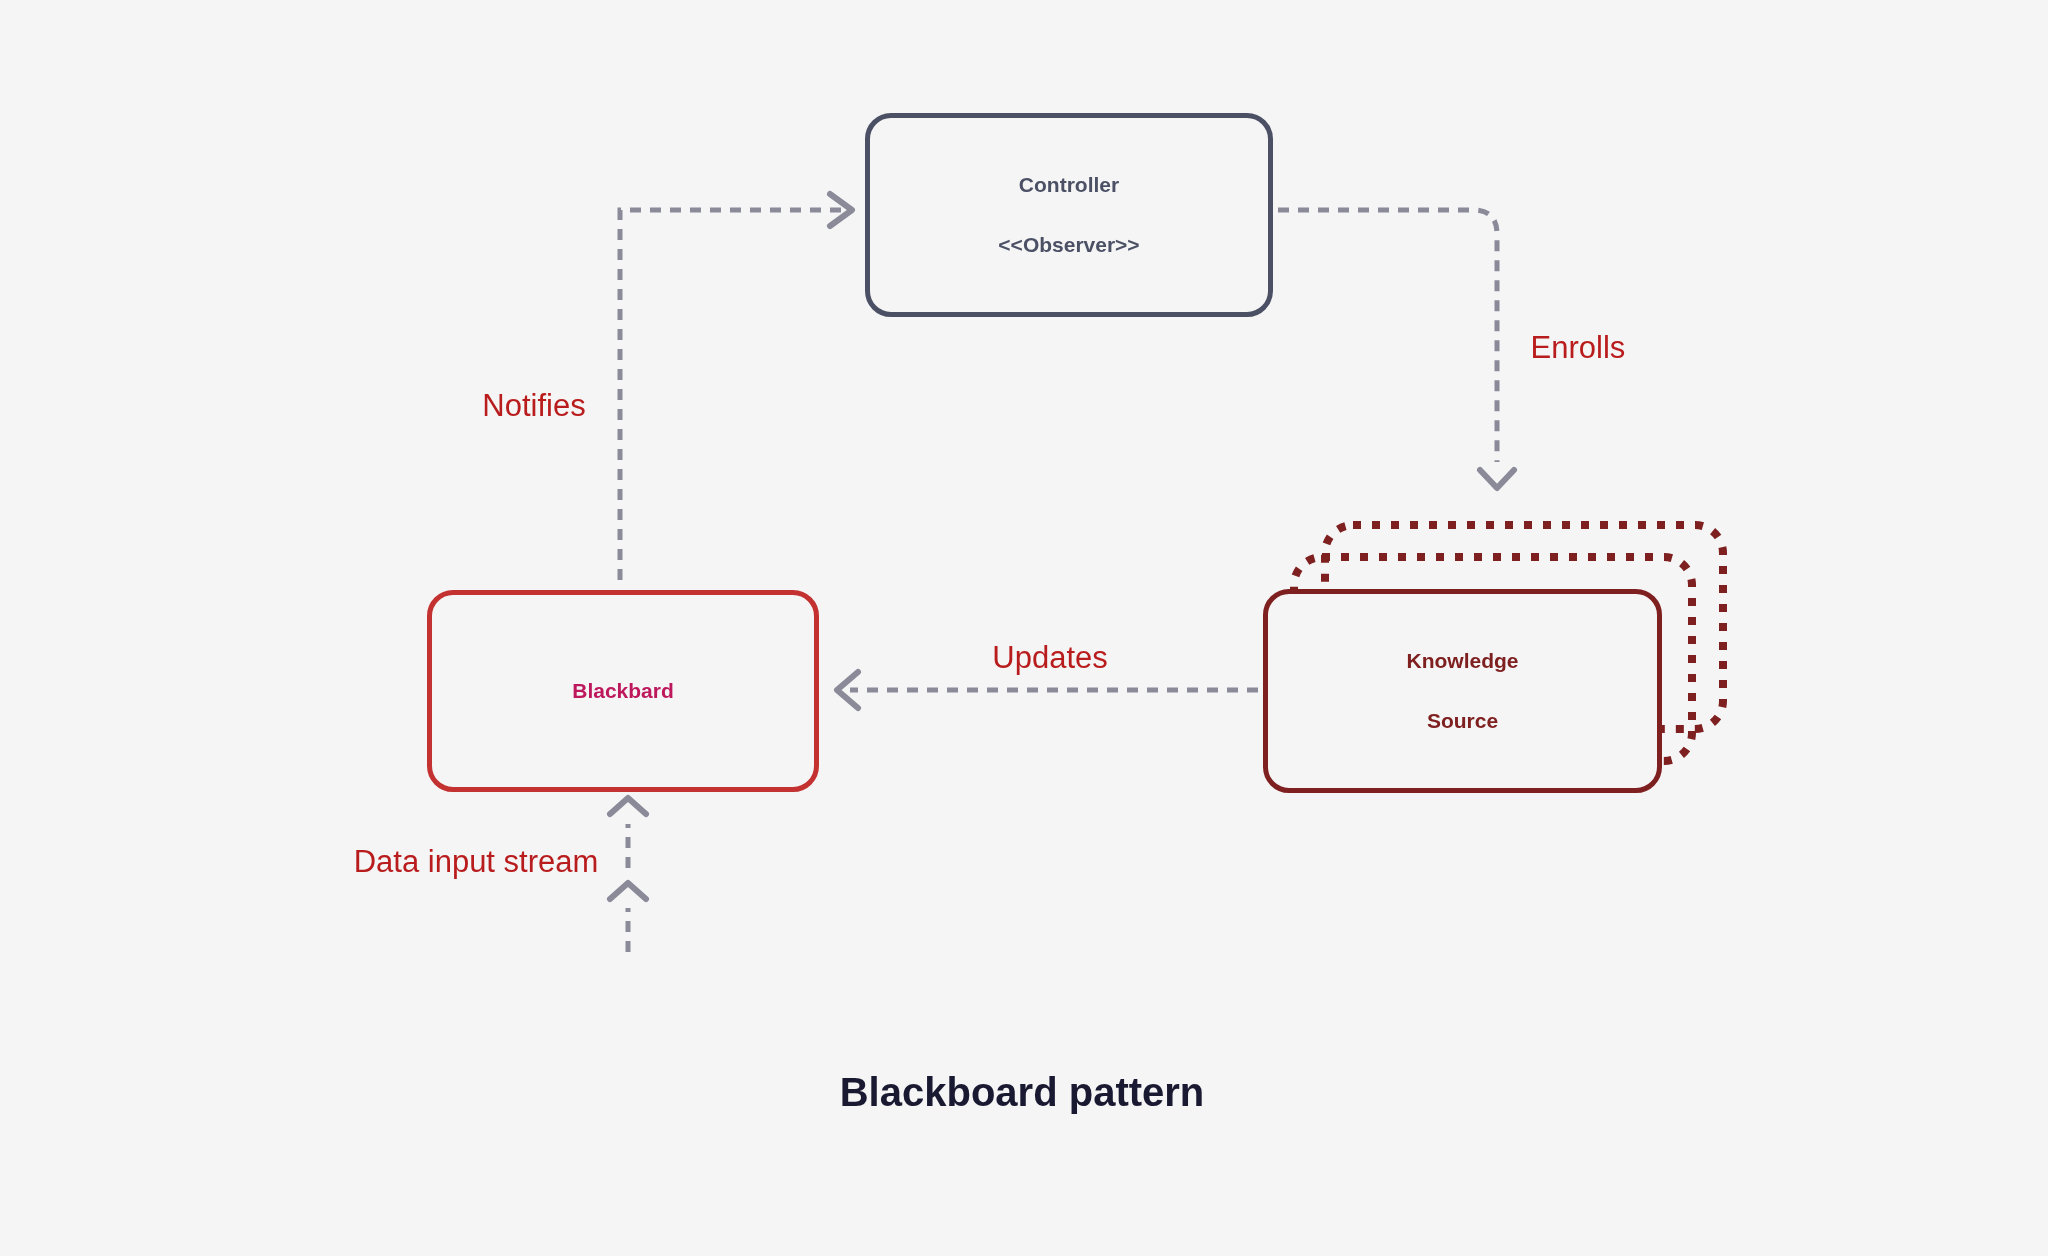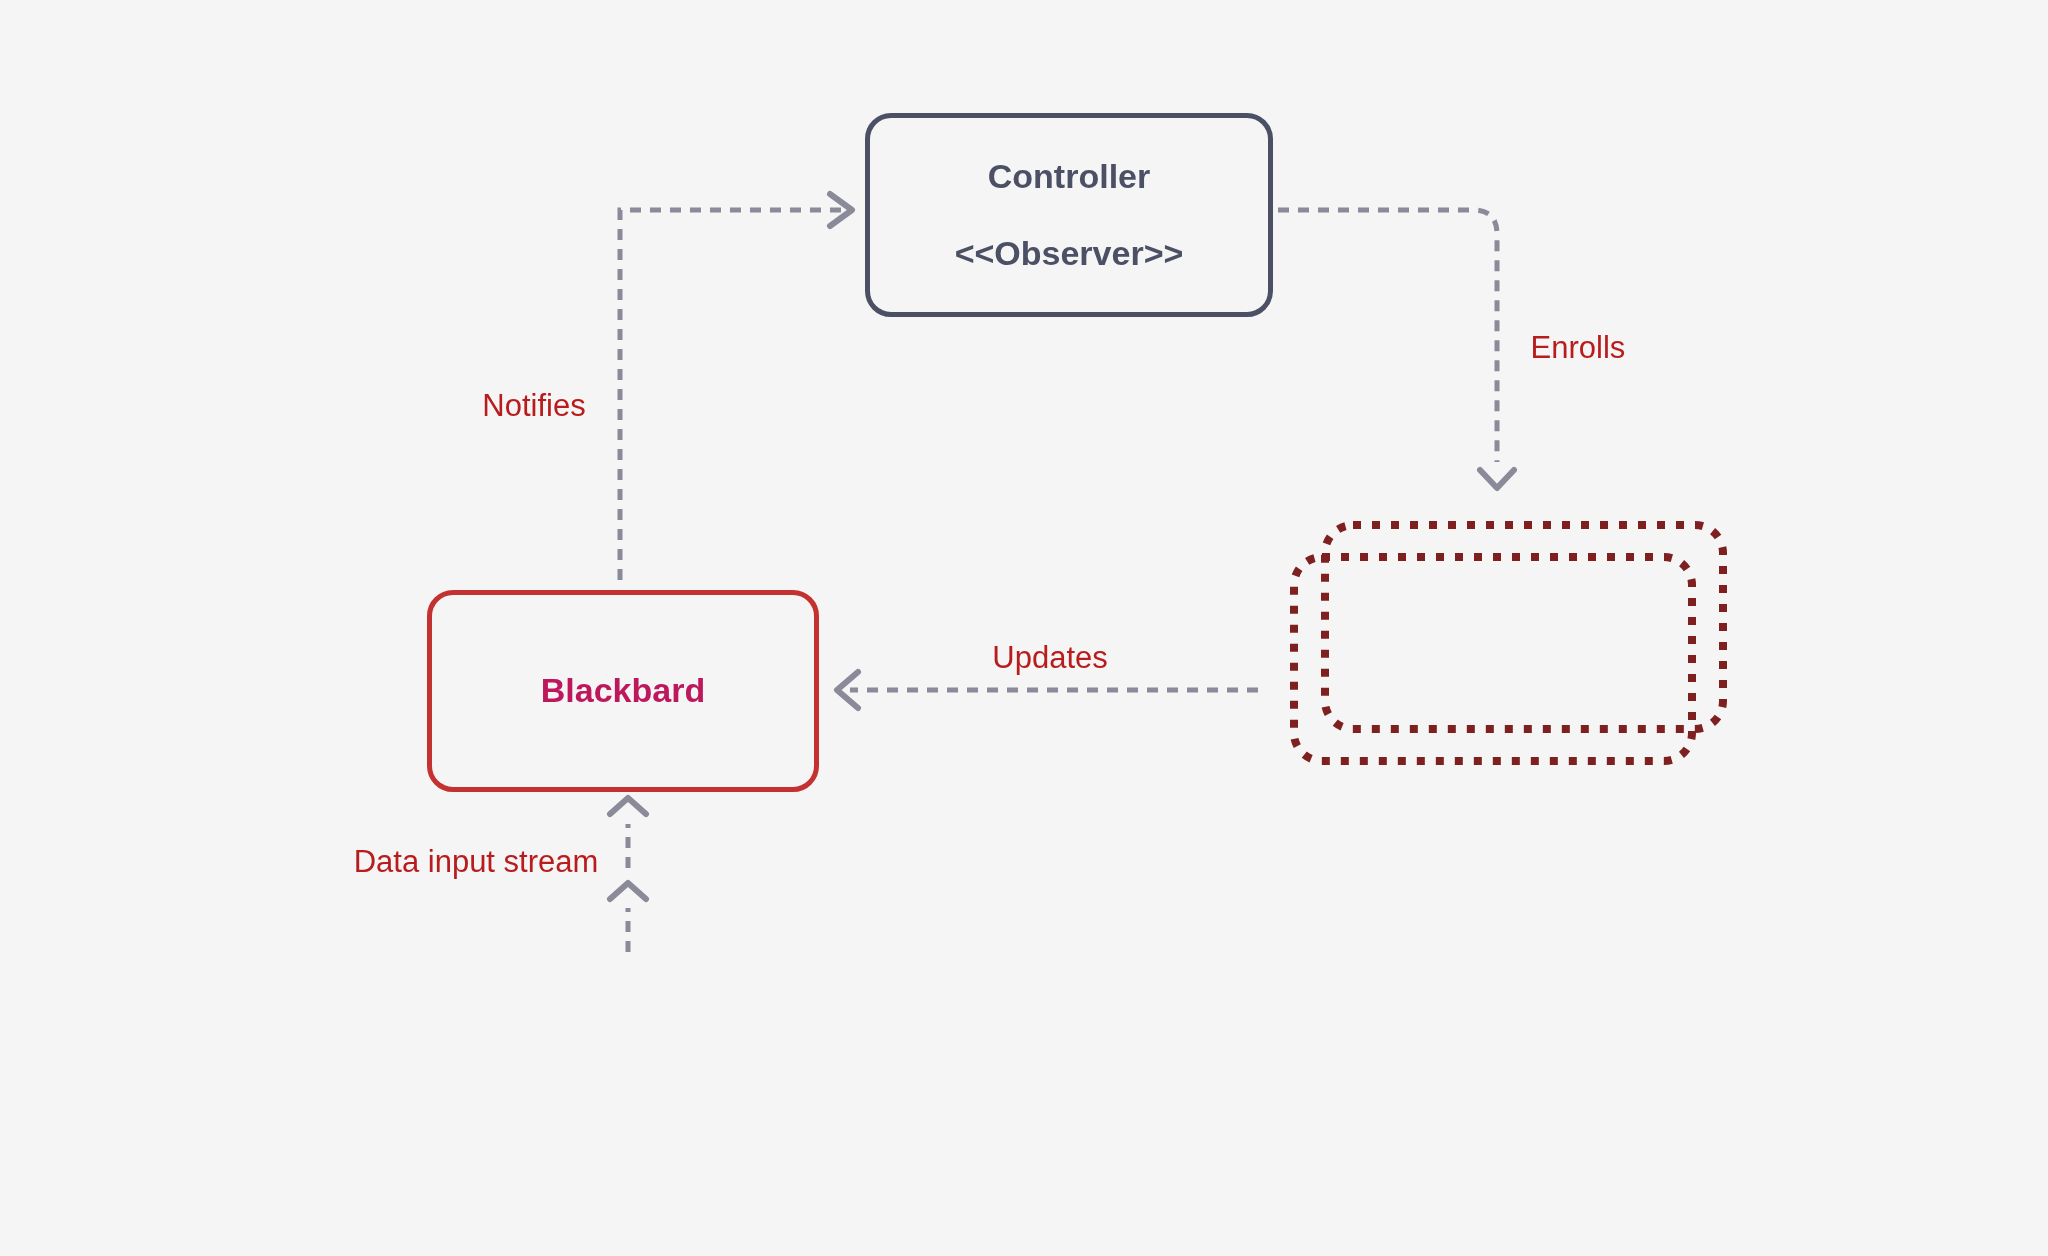--- a/index.html
+++ b/index.html
@@ -26,21 +26,21 @@
     position: absolute;
     z-index: 2;
     background: #f5f5f6;
     border-radius: 26px;
     display: flex;
     flex-direction: column;
     align-items: center;
     justify-content: center;
     text-align: center;
     font-weight: bold;
-    font-size: 34px;
+    font-size: 21px;
     line-height: 1.35;
     gap: 31px;
   }
   .node-controller {
     left: 865px; top: 113px;
     width: 398px; height: 194px;
     border: 5px solid #4b5065;
     color: #4b5065;
   }
   .node-blackboard {
@@ -105,20 +105,25 @@
 
   <div class="node node-controller">
     <div>Controller</div>
     <div>&lt;&lt;Observer&gt;&gt;</div>
   </div>
 
   <div class="node node-blackboard">
     <div>Blackbard</div>
   </div>
 
+  <div class="node node-knowledge">
+    <div>Knowledge</div>
+    <div>Source</div>
+  </div>
 
   <div class="edge-label label-notifies">Notifies</div>
   <div class="edge-label label-enrolls">Enrolls</div>
   <div class="edge-label label-updates">Updates</div>
   <div class="edge-label label-data-input">Data input stream</div>
 
+  <div class="diagram-title">Blackboard pattern</div>
 
 </div>
 
 </body></html>

